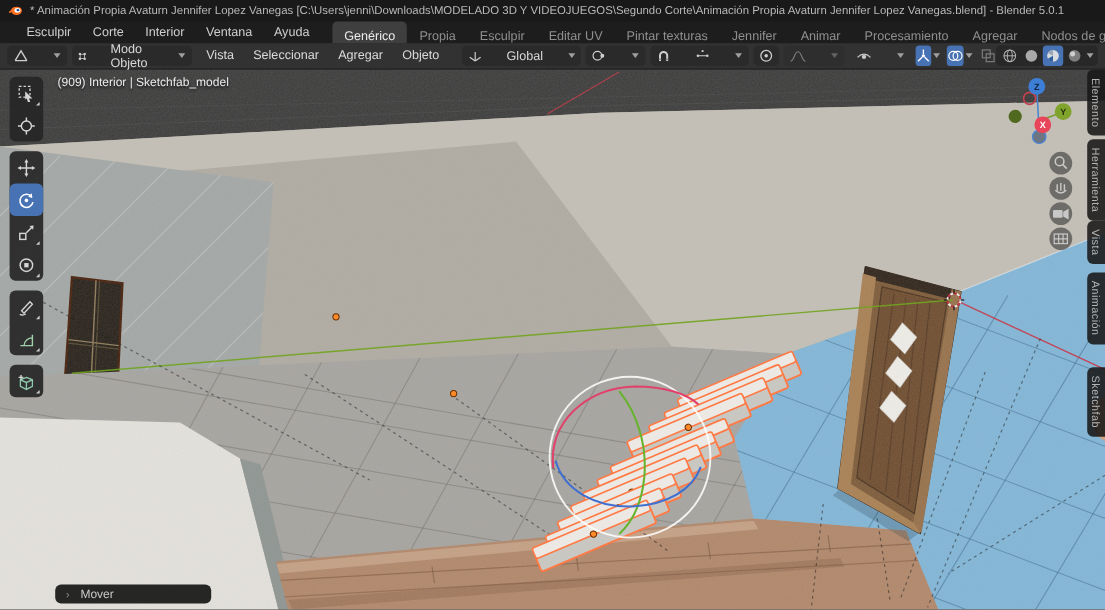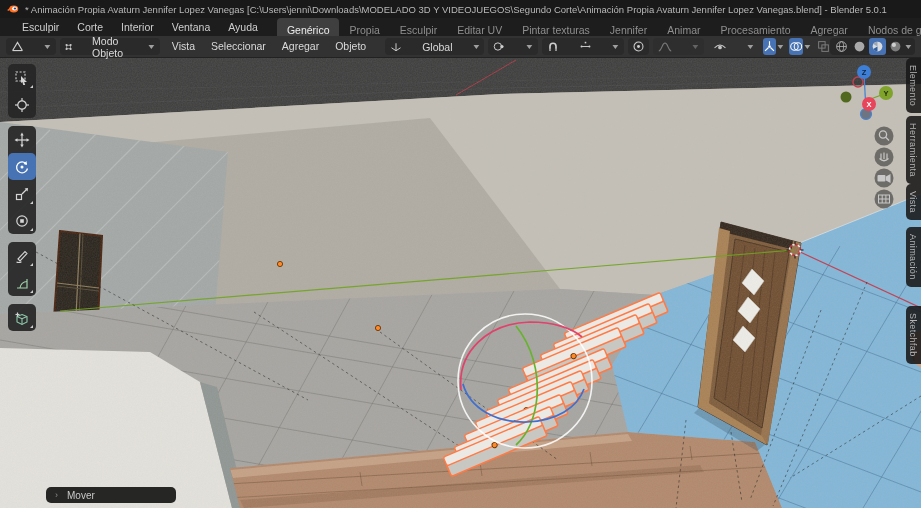--- a/index.html
+++ b/index.html
@@ -528,20 +528,21 @@
         <polyline points="3,6.5 8,8.7 13,6.5" fill="none" stroke="#8fc9ad" stroke-width="1.1"></polyline>
         <line x1="8" y1="8.7" x2="8" y2="14.5" stroke="#8fc9ad" stroke-width="1.1"></line>
         <line x1="3.5" y1="2.5" x2="3.5" y2="6.5" stroke="#d5d5d5" stroke-width="1.2"></line>
         <line x1="1.5" y1="4.5" x2="5.5" y2="4.5" stroke="#d5d5d5" stroke-width="1.2"></line>
       </svg>
     </div>
   </div>
 </div>
 
 <div class="vp-label">
+  <div>(909) Interior | Sketchfab_model</div>
 </div>
 
 <div class="side-tab" style="top:58px">Elemento</div>
 <div class="side-tab" style="top:116px">Herramienta</div>
 <div class="side-tab" style="top:184px">Vista</div>
 <div class="side-tab" style="top:227px">Animación</div>
 <div class="side-tab" style="top:306px">Sketchfab</div>
 
 <div class="op-pill">
   <span class="c">›</span>

